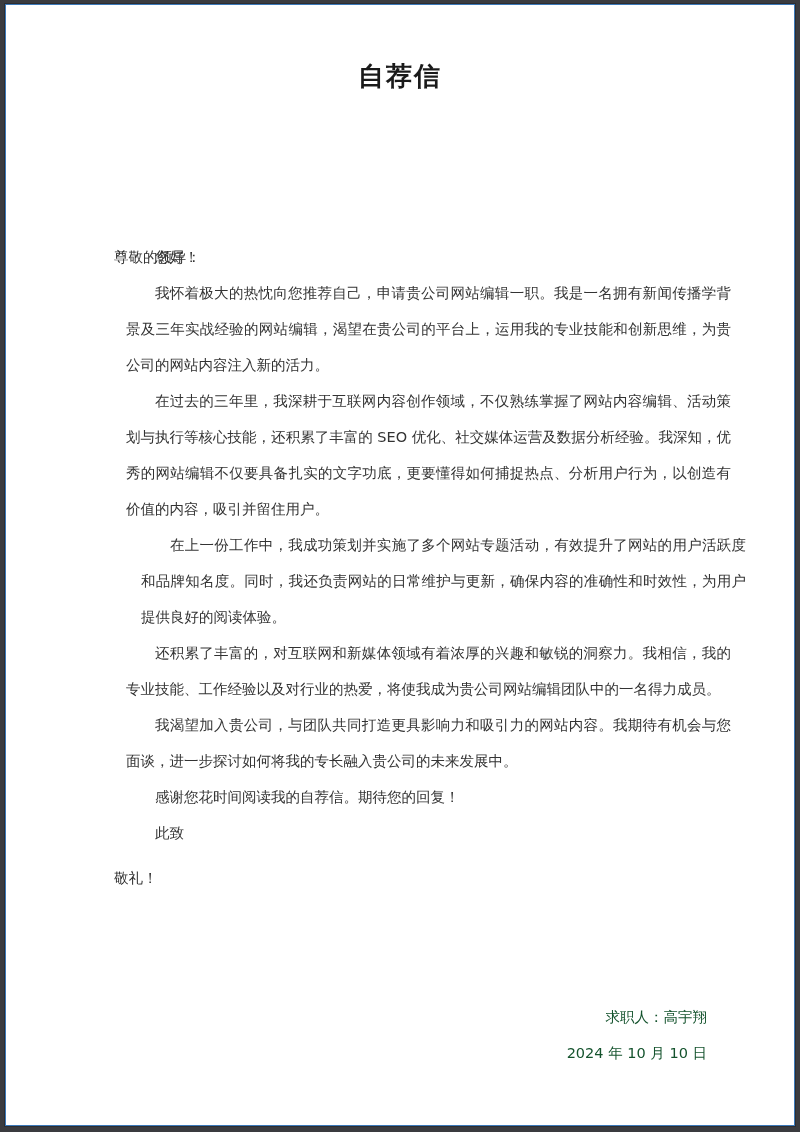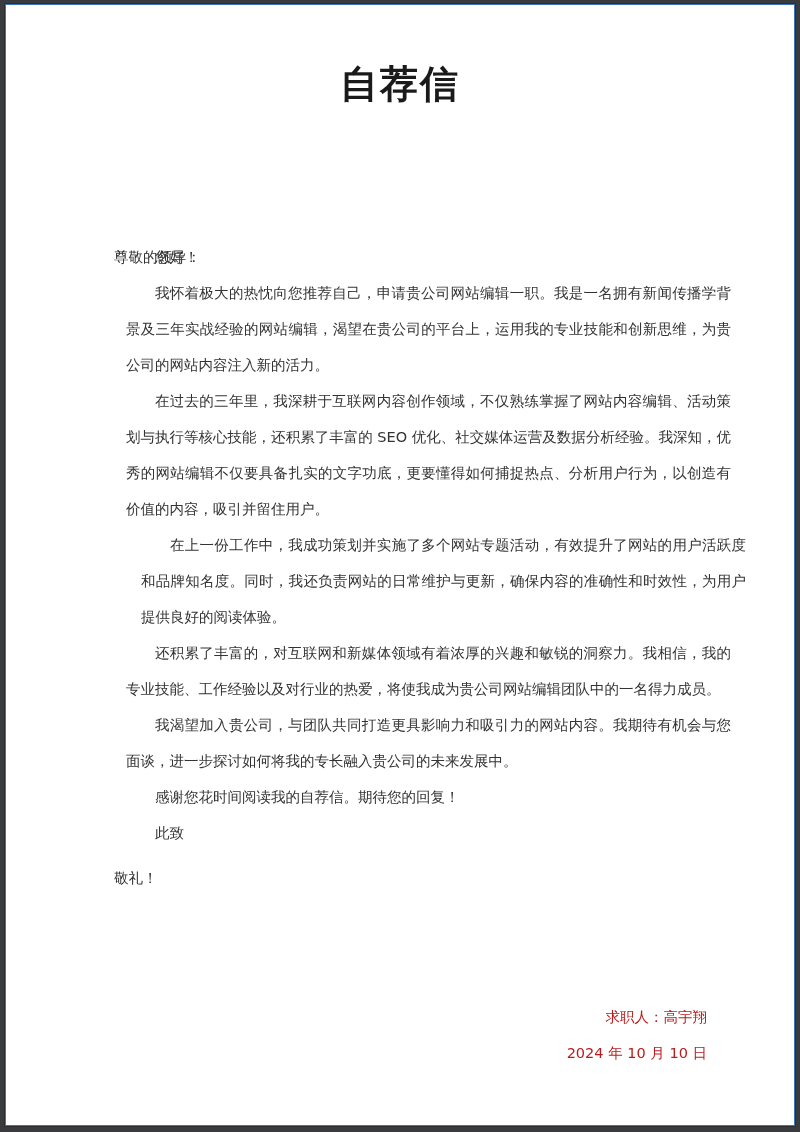--- a/index.html
+++ b/index.html
@@ -11,31 +11,31 @@
     .frame {
       position: absolute; left: 5px; top: 4px; width: 790px; height: 1122px;
       box-sizing: border-box;
       background: #ffffff;
       border: 1px solid #3b78b8;
       box-shadow: 0 0 0 1px #2c2d31;
     }
     .title {
       position: absolute; left: 0; right: 0; top: 54px;
       text-align: center;
-      font-size: 38px; font-weight: bold; color: #1a1a1a;
+      font-size: 26px; font-weight: bold; color: #1a1a1a;
       letter-spacing: 2px;
     }
     .body-text {
       position: absolute; left: 108px; width: 605px; top: 200px;
       font-size: 14.5px; color: #333333;
     }
     .line { position: absolute; left: 0; white-space: nowrap; }
     .para { position: absolute; left: 12px; width: 605px; line-height: 36px; text-align: justify; text-indent: 2em; }
     .sig {
-      position: absolute; right: 87px; font-size: 14.5px; color: #b91c1c; text-align: right; white-space: nowrap;
+      position: absolute; right: 87px; font-size: 14.5px; color: #14532d; text-align: right; white-space: nowrap;
     }
   </style>
 </head>
 <body>
 
 <div class="frame">
   <div class="title">自荐信</div>
 
   <div class="body-text">
     <div class="line" style="top:6px;margin-top:37px;">尊敬的领导：</div>

